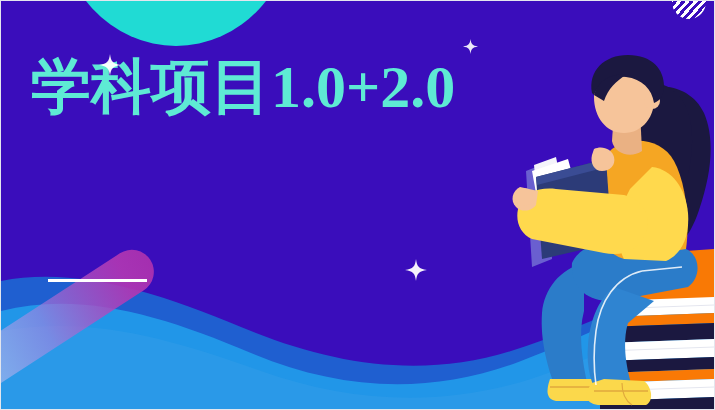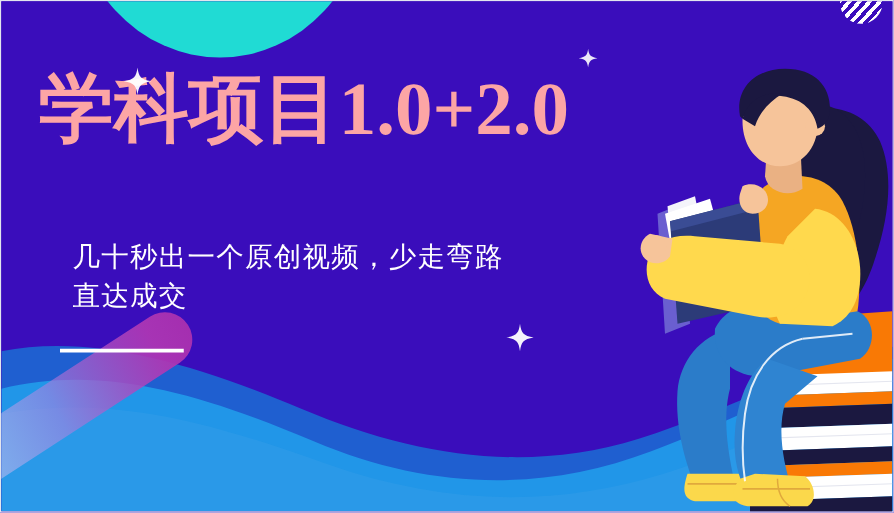--- a/index.html
+++ b/index.html
@@ -87,21 +87,21 @@
   }
 
   .main-title {
     position: absolute;
     left: 30px;
     top: 56px;
     font-family: "Liberation Serif", serif;
     font-weight: bold;
     font-size: 60px;
     line-height: 1;
-    color: #fca5a5;
+    color: #5eead4;
     letter-spacing: 0px;
     white-space: nowrap;
   }
 
   .subtitle {
     position: absolute;
     left: 57px;
     top: 189px;
     width: 430px;
     font-family: "Liberation Serif", serif;
@@ -249,24 +249,20 @@
         <path d="M130,148 C138,144 148,148 150,156 C152,164 146,170 138,170
                  C130,170 126,162 128,154 Z" fill="#f6c49a"></path>
 
       </g>
     </svg>
   </div>
 
   <div class="text-block">
     <div class="main-title">学科项目1.0+2.0</div>
 
-    <div class="subtitle">
-      <span class="subtitle-line">几十秒出一个原创视频，少走弯路</span>
-      <span class="subtitle-line">直达成交</span>
-    </div>
 
     <div class="divider"></div>
   </div>
 
   <div class="sparkle" style="left:98px; top:53px;">
     <svg width="22" height="22" viewBox="0 0 22 22">
       <path d="M11,0 C12,7.5 13.6,9.6 22,11 C13.6,12.4 12,14.5 11,22 C10,14.5 8.4,12.4 0,11 C8.4,9.6 10,7.5 11,0 Z" fill="#ffffff" opacity="0.95"></path>
     </svg>
   </div>
 

